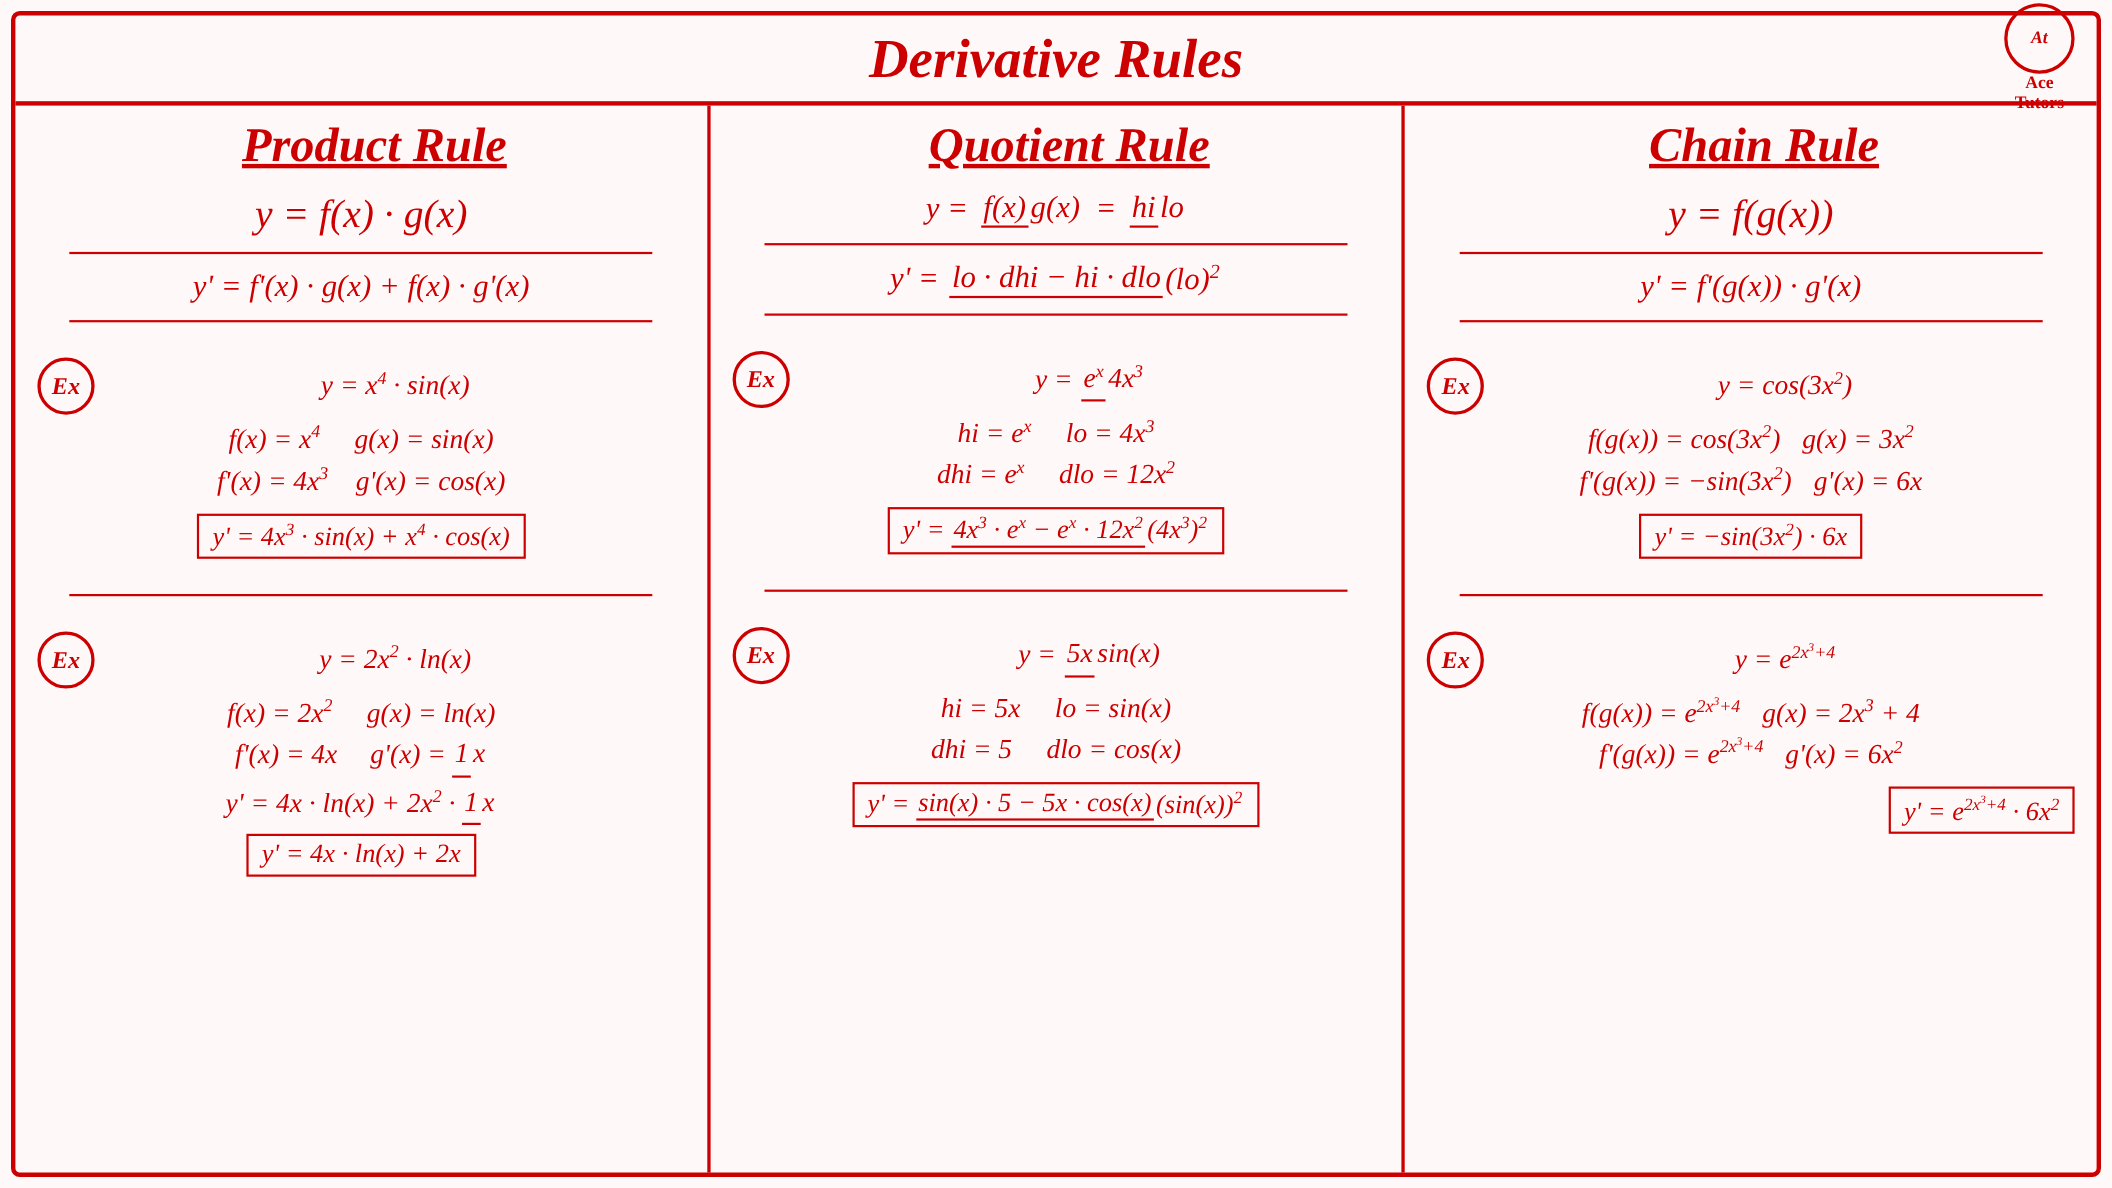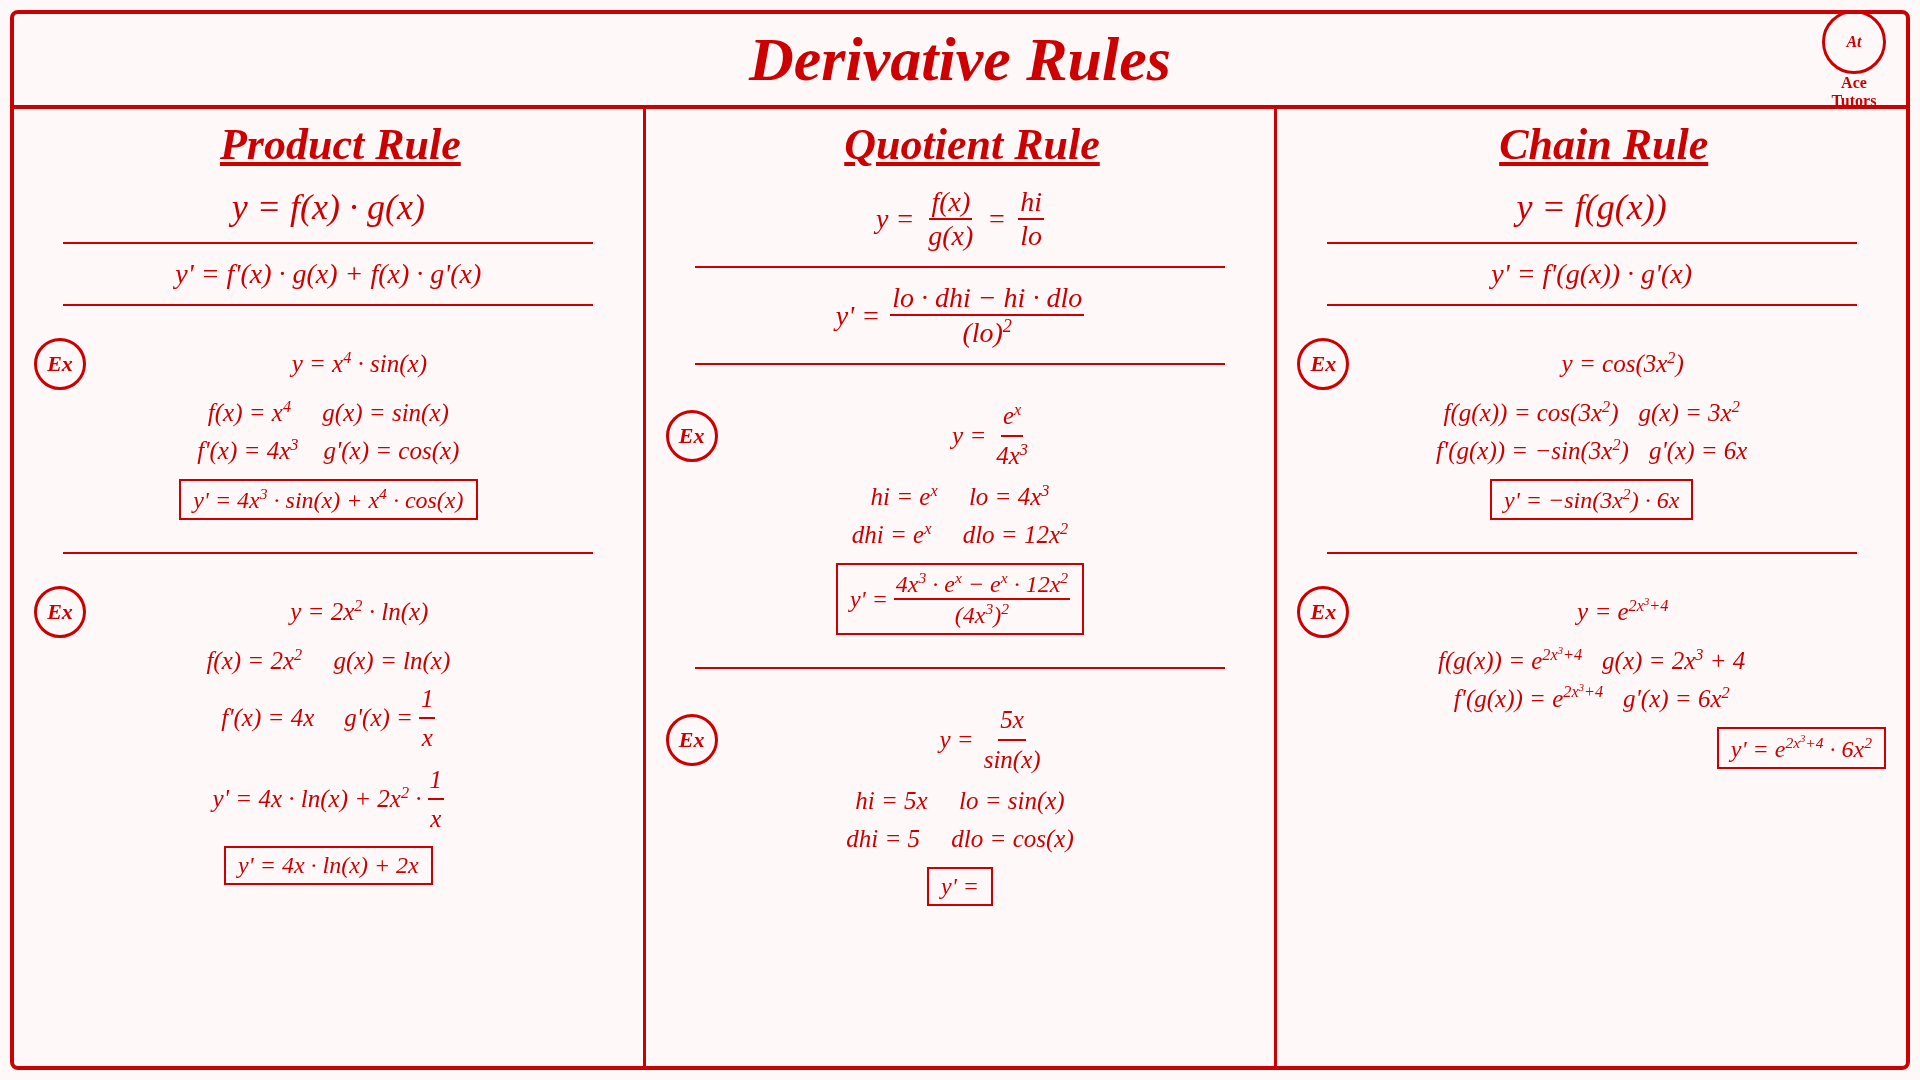--- a/index.html
+++ b/index.html
@@ -22,21 +22,21 @@
     .header {
       border-bottom: 4px solid #cc0000;
       padding: 10px 20px;
       display: flex;
       align-items: center;
       justify-content: center;
       position: relative;
       min-height: 80px;
     }
     .header-title {
-      font-size: 62px;
+      font-size: 50px;
       font-style: italic;
       font-weight: bold;
       color: #cc0000;
       text-align: center;
     }
     .logo {
       position: absolute;
       right: 20px;
       top: 50%;
       transform: translateY(-50%);
@@ -139,22 +139,22 @@
       border: 2px solid #cc0000;
       padding: 4px 12px;
       display: inline-block;
       margin-top: 4px;
       font-size: 24px;
       font-style: italic;
       color: #cc0000;
     }
     .frac {
       display: inline-flex;
-      flex-direction: column;
-      align-items: center;
+      flex-direction: row;
+      align-items: flex-start;
       vertical-align: middle;
       font-style: italic;
     }
     .frac-num {
       border-bottom: 2px solid #cc0000;
       padding: 0 2px;
       text-align: center;
     }
     .frac-den {
       padding: 0 2px;
@@ -339,20 +339,24 @@
         </div>
         <div class="ex-formula" style="text-align:center">
           <i>hi = 5x &nbsp;&nbsp;&nbsp; lo = sin(x)</i>
         </div>
         <div class="ex-formula" style="text-align:center">
           <i>dhi = 5 &nbsp;&nbsp;&nbsp; dlo = cos(x)</i>
         </div>
         <div style="text-align:center;margin-top:6px;">
           <span class="boxed" style="display:inline-flex;align-items:center;gap:6px;">
             <i>y' =</i>
+            <span class="frac">
+              <span class="frac-num"><i>sin(x) · 5 − 5x · cos(x)</i></span>
+              <span class="frac-den"><i>(sin(x))<sup>2</sup></i></span>
+            </span>
           </span>
         </div>
       </div>
     </div>
 
     <div class="col">
       <div class="col-title">Chain Rule</div>
 
       <div class="formula formula-large">
         <i>y = f(g(x))</i>

